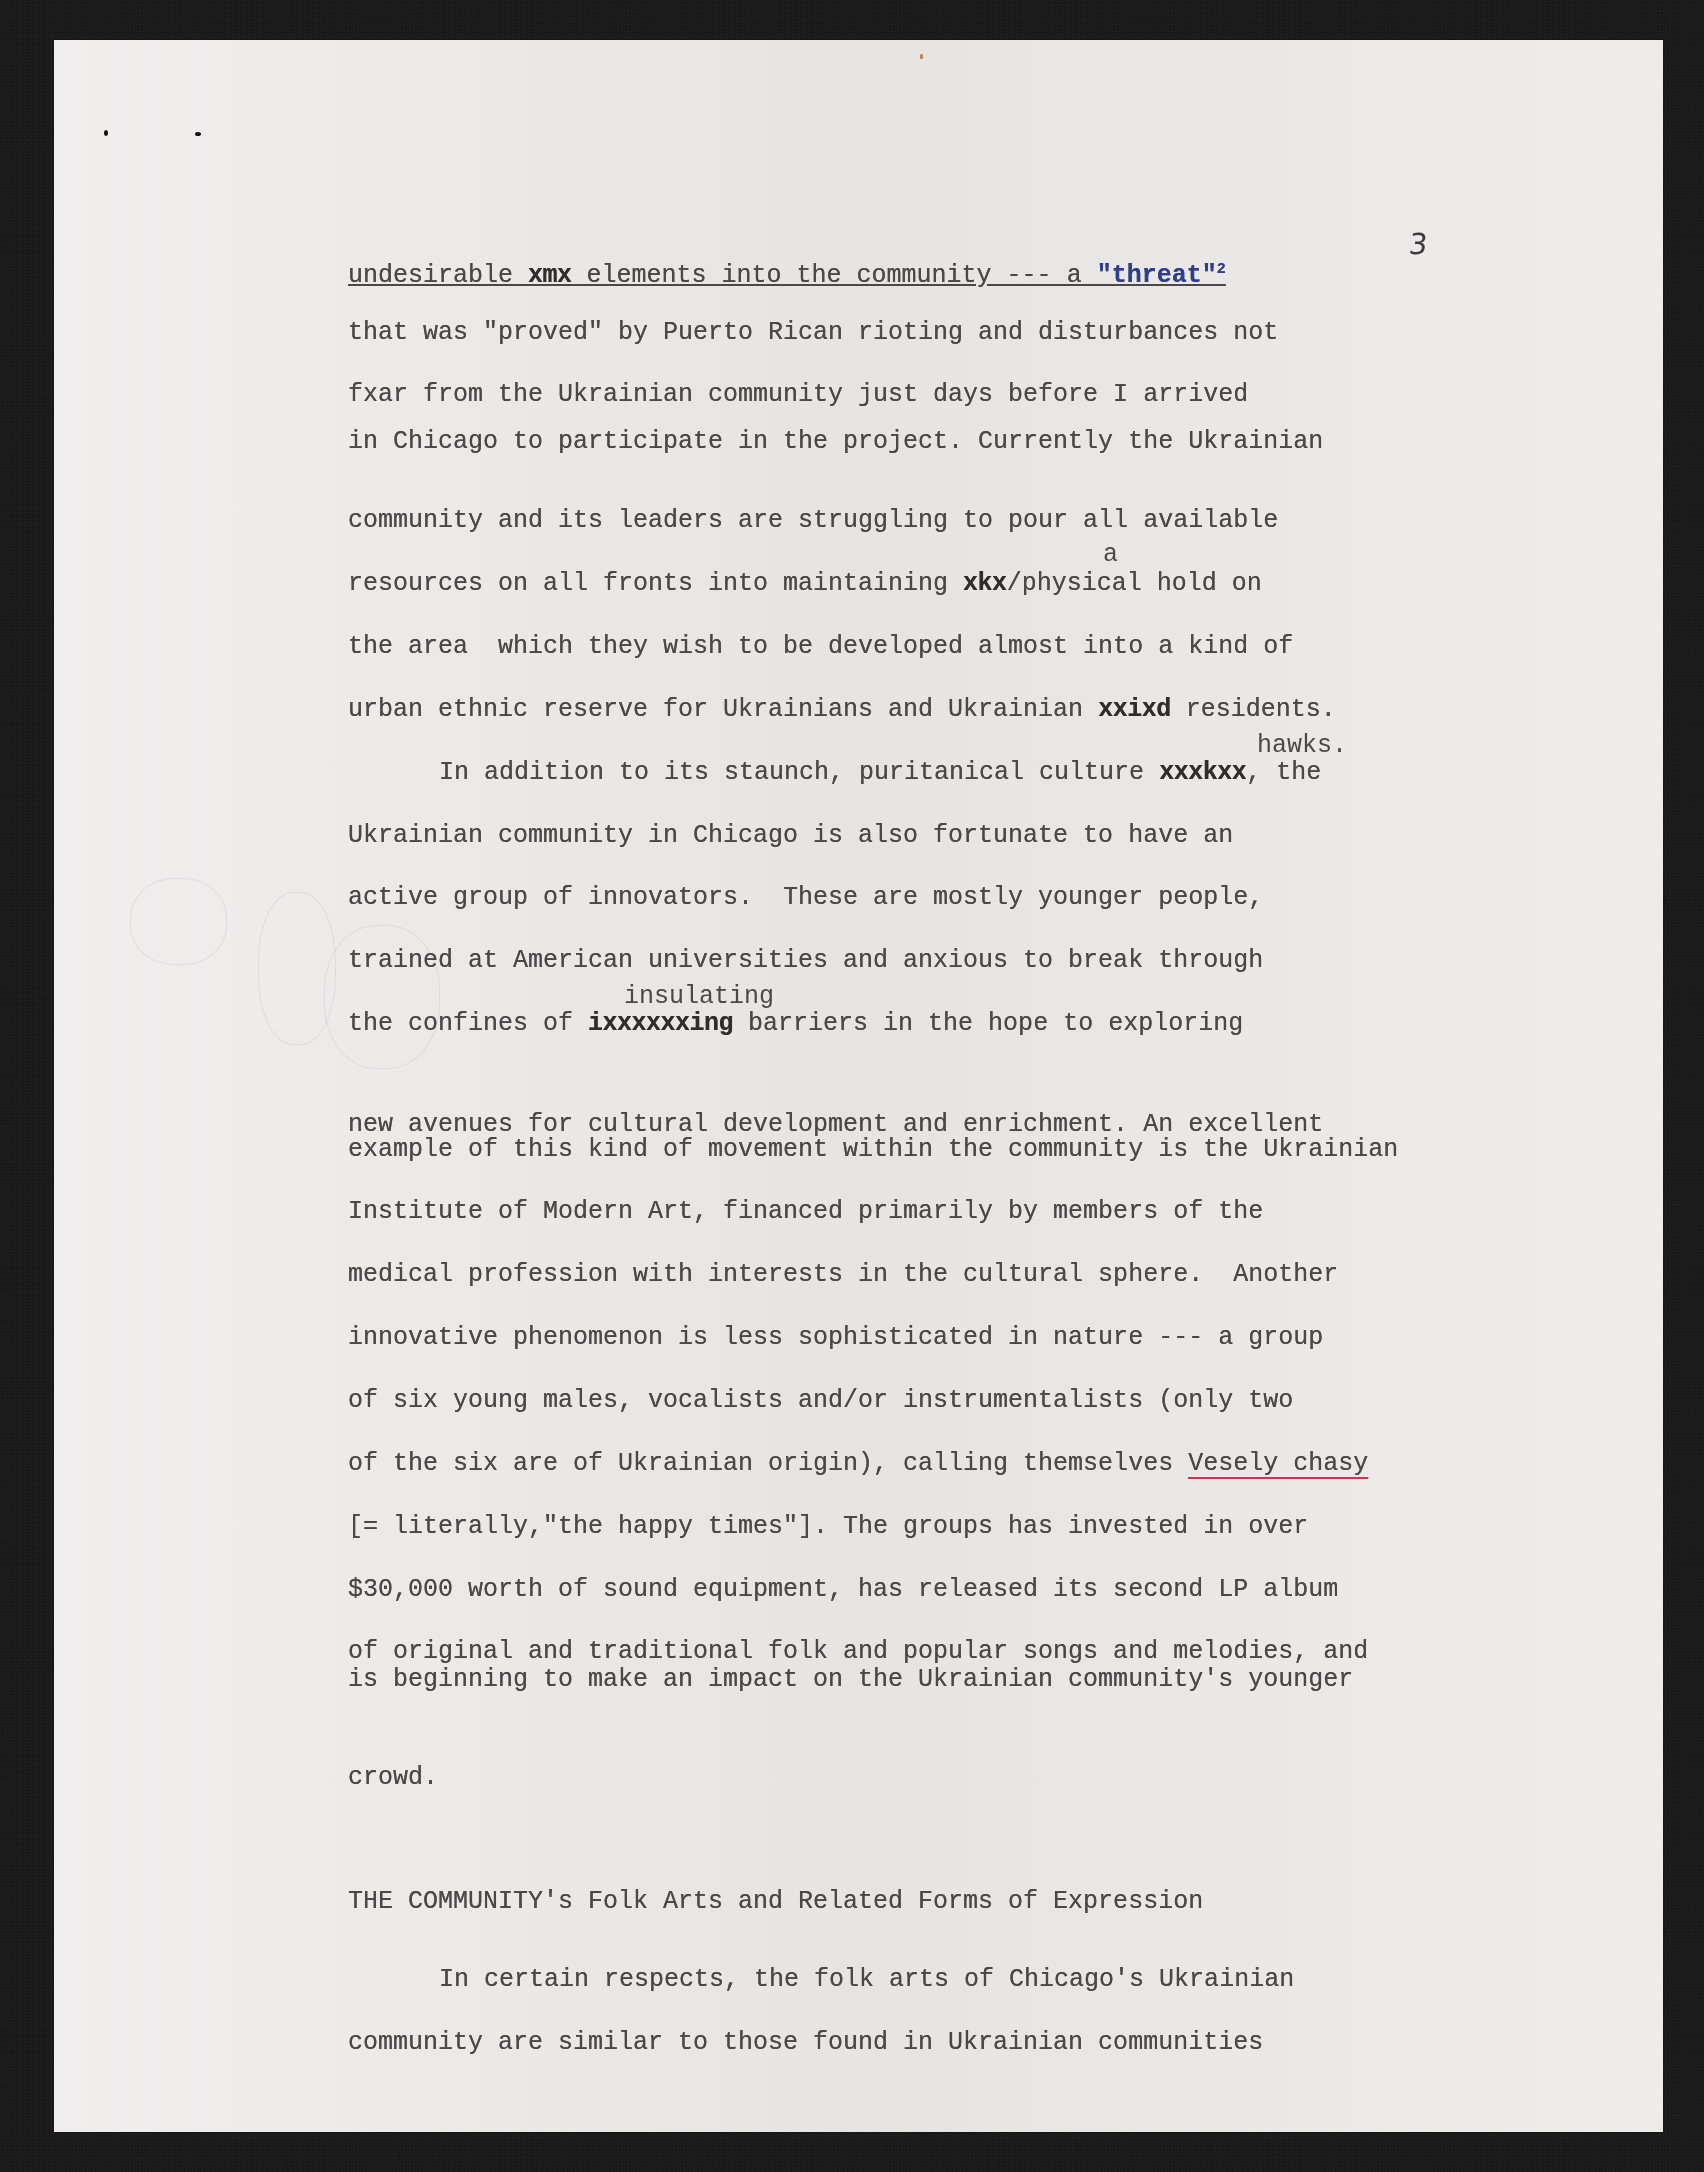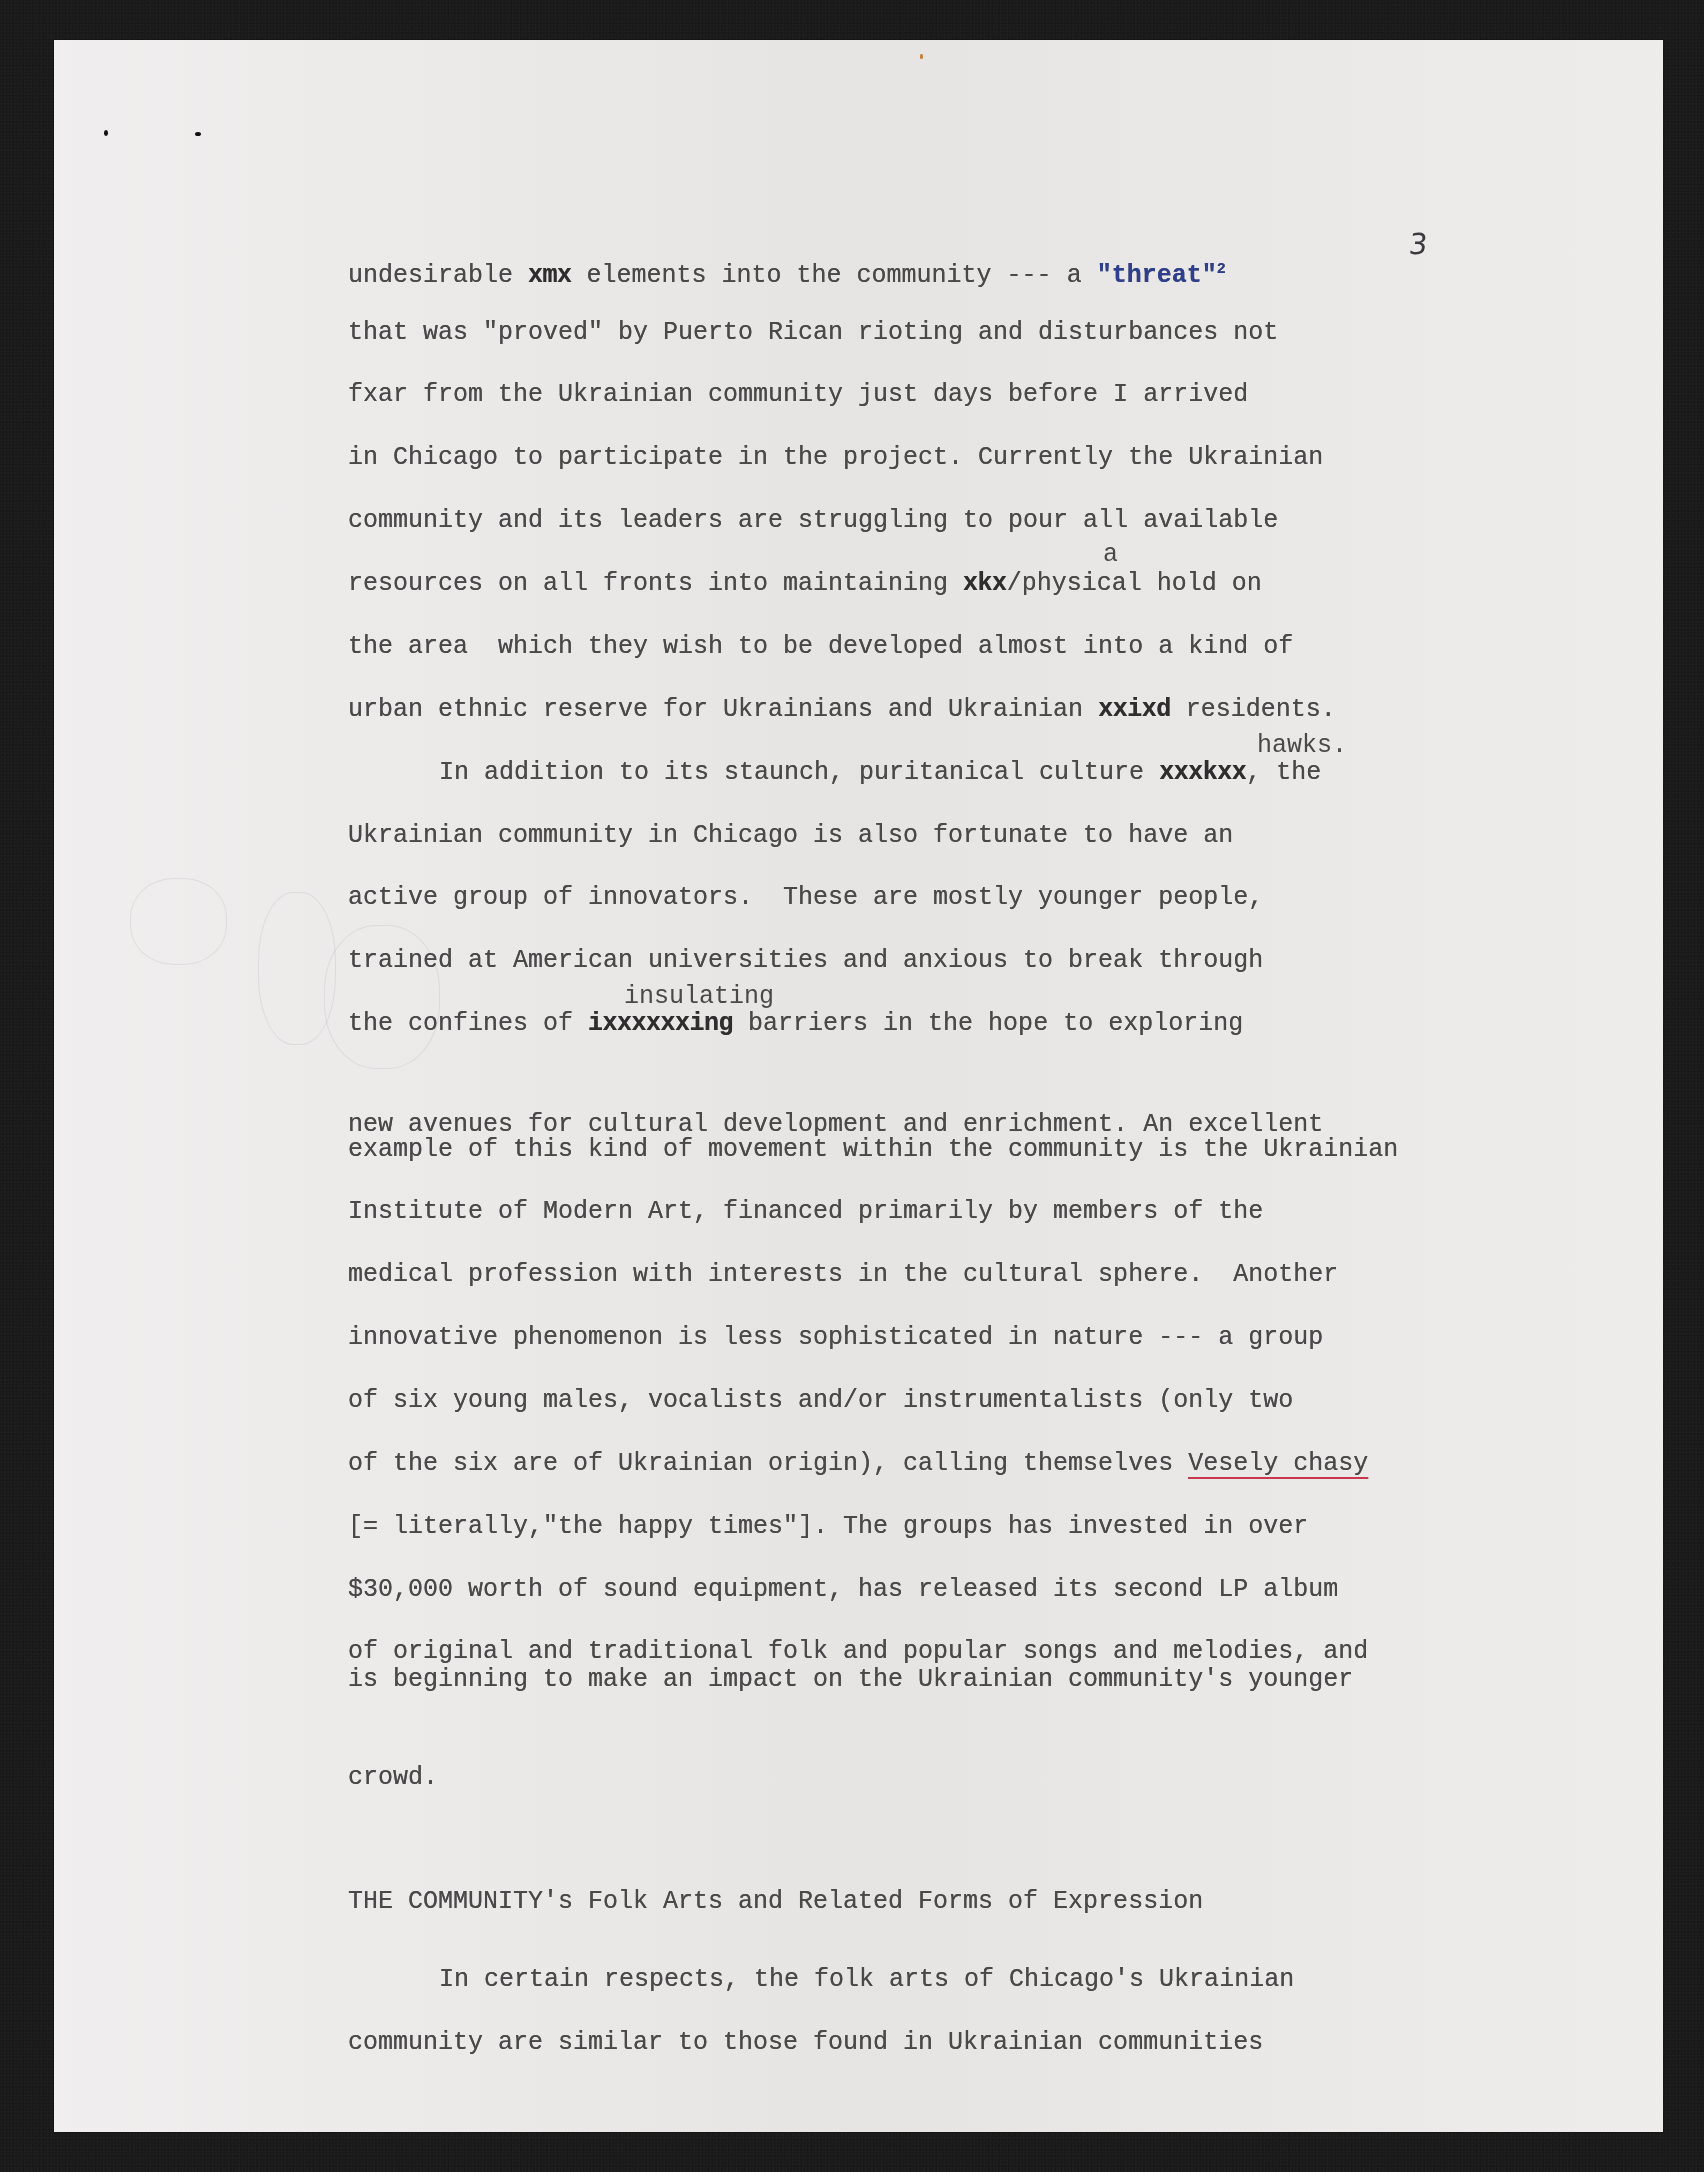--- a/index.html
+++ b/index.html
@@ -50,25 +50,25 @@
   <div class="mark" style="left:141px;top:92px;width:6.2px;height:4.3px;"></div>
   <div class="speck" style="left:866px;top:14px;width:2.8px;height:4.7px;"></div>
 
   <div class="pencil" style="left:76px;top:838px;width:95px;height:85px;"></div>
   <div class="pencil" style="left:204px;top:852px;width:76px;height:151px;"></div>
   <div class="pencil" style="left:270px;top:885px;width:114px;height:142px;"></div>
 
   <div class="pagenum">3</div>
 </div>
 
-<div class="line" style="top:256px;"><span>undesirable </span><span class="x">xmx</span><span> elements into the community --- a </span><span class="blue">"threat"</span><sup class="blue" style="font-size:15px;">2</sup></div>
+<div class="line" style="top:256px;text-decoration:underline;"><span>undesirable </span><span class="x">xmx</span><span> elements into the community --- a </span><span class="blue">"threat"</span><sup class="blue" style="font-size:15px;">2</sup></div>
 
 <div class="line" style="top:319px;">that was "proved" by Puerto Rican rioting and disturbances not</div>
 <div class="line" style="top:381px;">fxar from the Ukrainian community just days before I arrived</div>
-<div class="line" style="top:444px;">in Chicago to participate in the project. Currently the Ukrainian</div>
+<div class="line" style="top:428px;">in Chicago to participate in the project. Currently the Ukrainian</div>
 <div class="line" style="top:507px;">community and its leaders are struggling to pour all available</div>
 
 <div class="sup" style="left:1103px;top:540px;">a</div>
 <div class="line" style="top:570px;"><span>resources on all fronts into maintaining </span><span class="x">xkx</span><span>/physical hold on</span></div>
 
 <div class="line" style="top:633px;">the area  which they wish to be developed almost into a kind of</div>
 
 <div class="line" style="top:696px;"><span>urban ethnic reserve for Ukrainians and Ukrainian </span><span class="x">xxixd</span><span> residents.</span></div>
 
 <div class="sup" style="left:1257px;top:731px;">hawks.</div>

